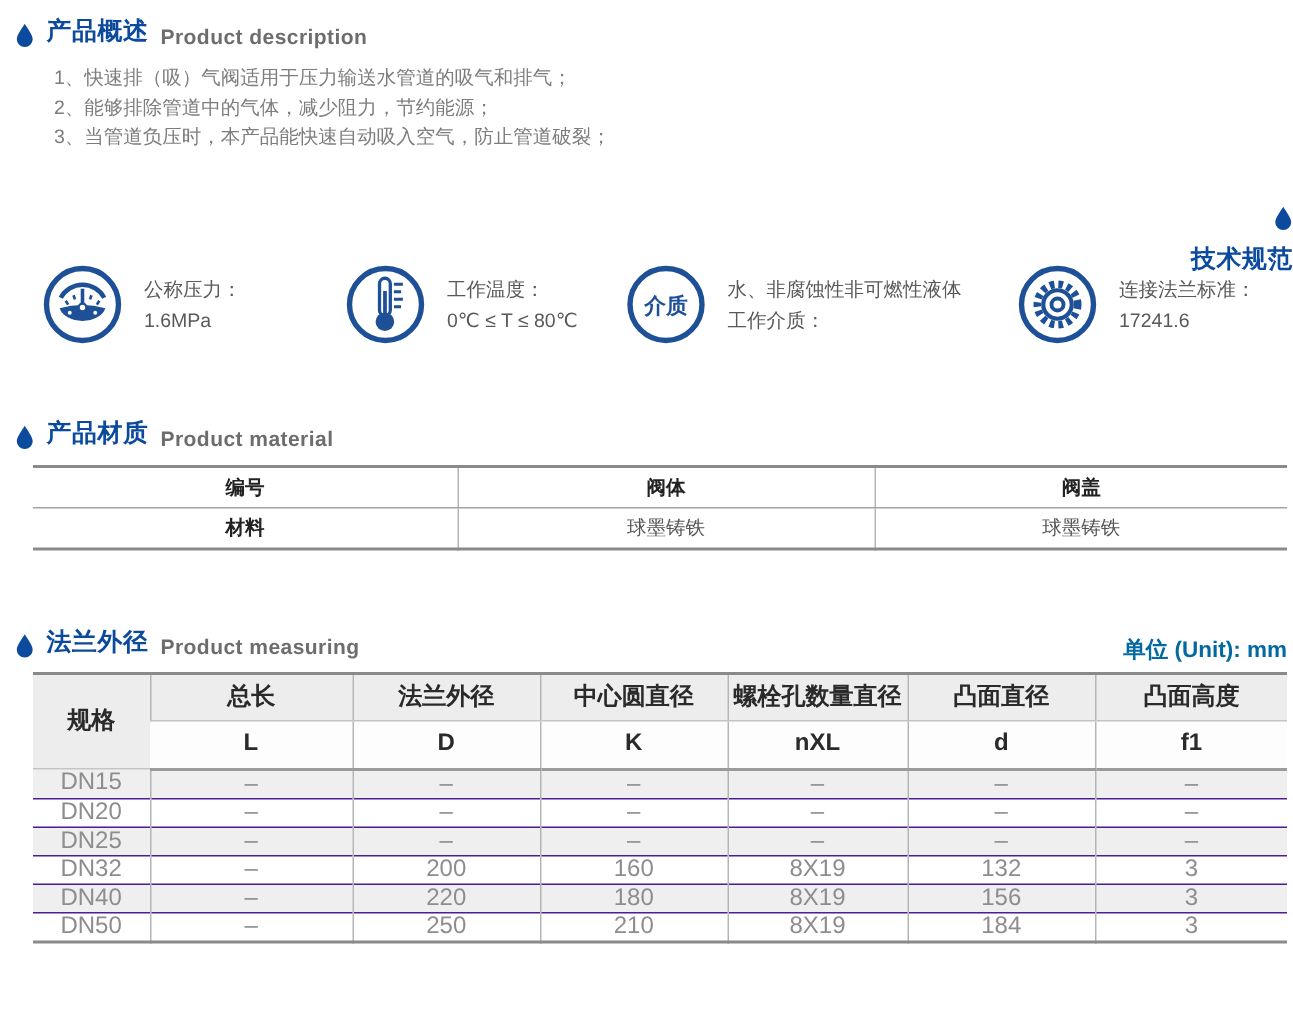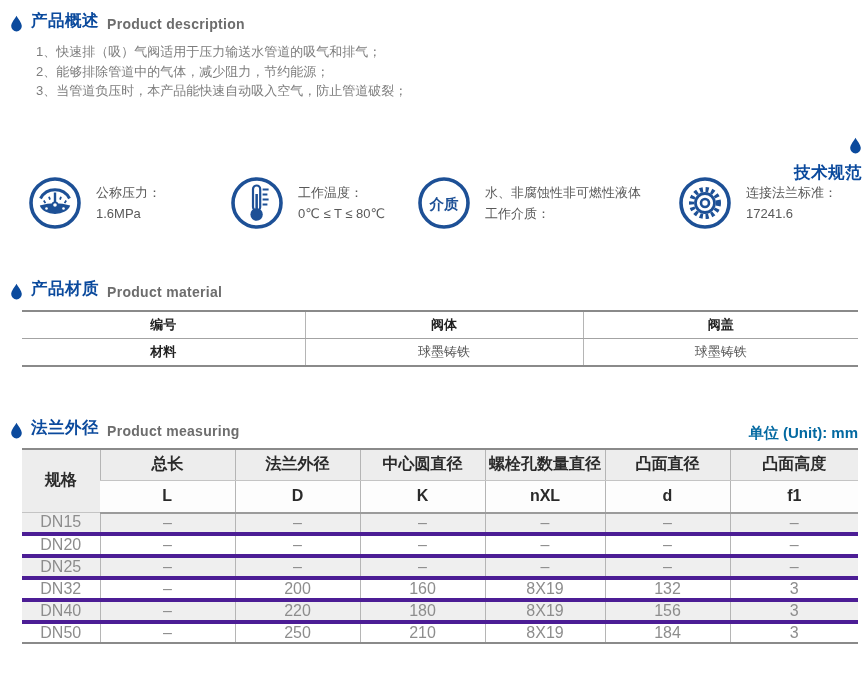--- a/index.html
+++ b/index.html
@@ -51,21 +51,21 @@
   .meas-table th, .meas-table td { border-left:1px solid var(--border-mid,#b5b5b5); font-size:16px; }
   .meas-table th:first-child, .meas-table td:first-child { border-left:none; }
   .meas-table thead tr { height:32px; }
   .meas-table thead th { font-weight:bold; color:#2a2a2a; }
   .meas-table thead tr.cn-row th { background:var(--header-gray,#ededed); border-bottom:1px solid #c4c4c4; }
   .meas-table thead th.spec-h { background:var(--header-gray,#ededed); border-bottom:2px solid #9b9b9b; }
   .meas-table thead tr.sym-row th { background:#fdfdfd; border-bottom:2px solid #9b9b9b; }
   .meas-table tbody tr { height:17px; }
   .meas-table tbody td { color:var(--table-muted,#8d8d8d); }
   .meas-table tbody tr:nth-child(odd) { background:var(--stripe-gray,#efefef); }
-  .meas-table tbody tr + tr td { border-top:4px solid #4c1d95; }
+  .meas-table tbody tr + tr td { border-top:1px solid #4c1d95; }
 </style>
 </head>
 <body>
 
 <div class="page">
 
   <div class="sec-header">
     <span class="drop">
       <svg width="13" height="17" viewBox="0 0 13 17">
           <path d="M6.5 0.8 C4.9 3.6 1.2 8.2 1.2 11.1 a5.3 5.3 0 0 0 10.6 0 C11.8 8.2 8.1 3.6 6.5 0.8 Z" fill="currentColor"></path>

